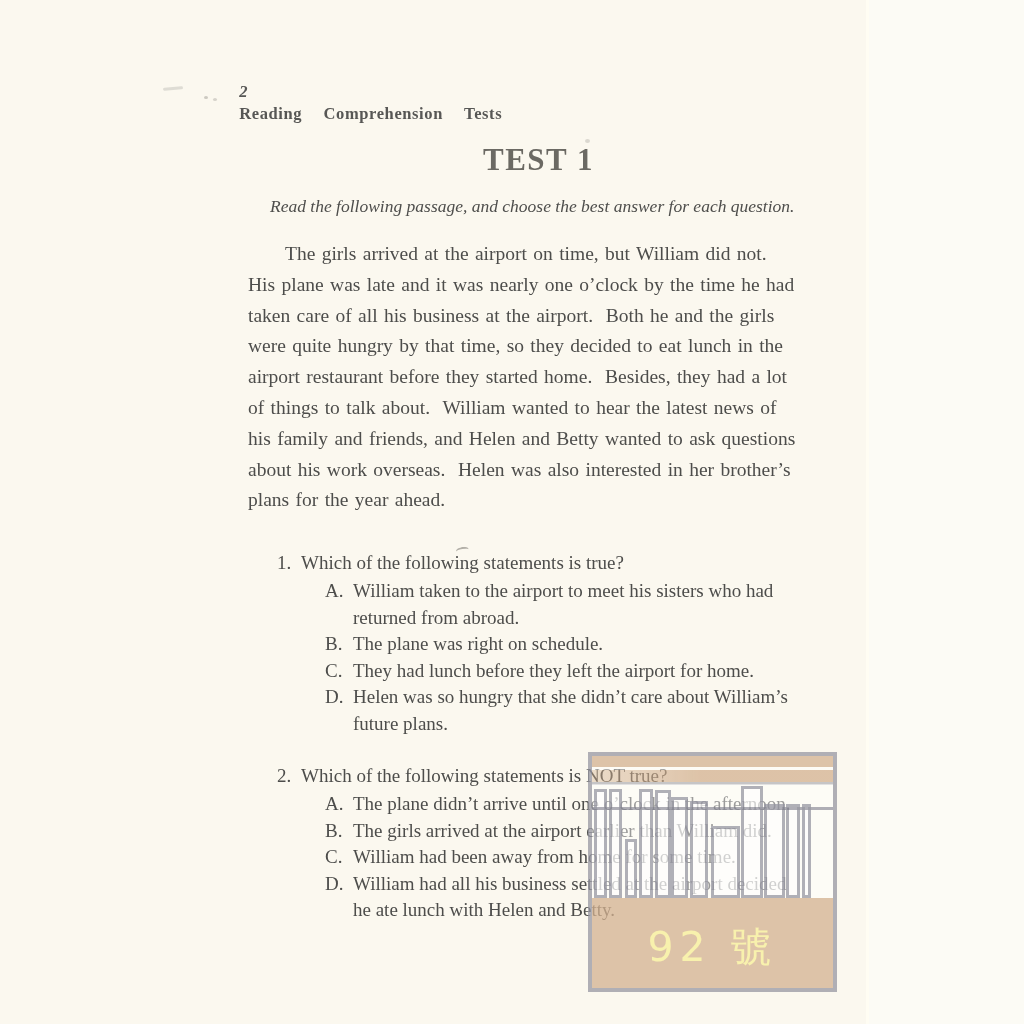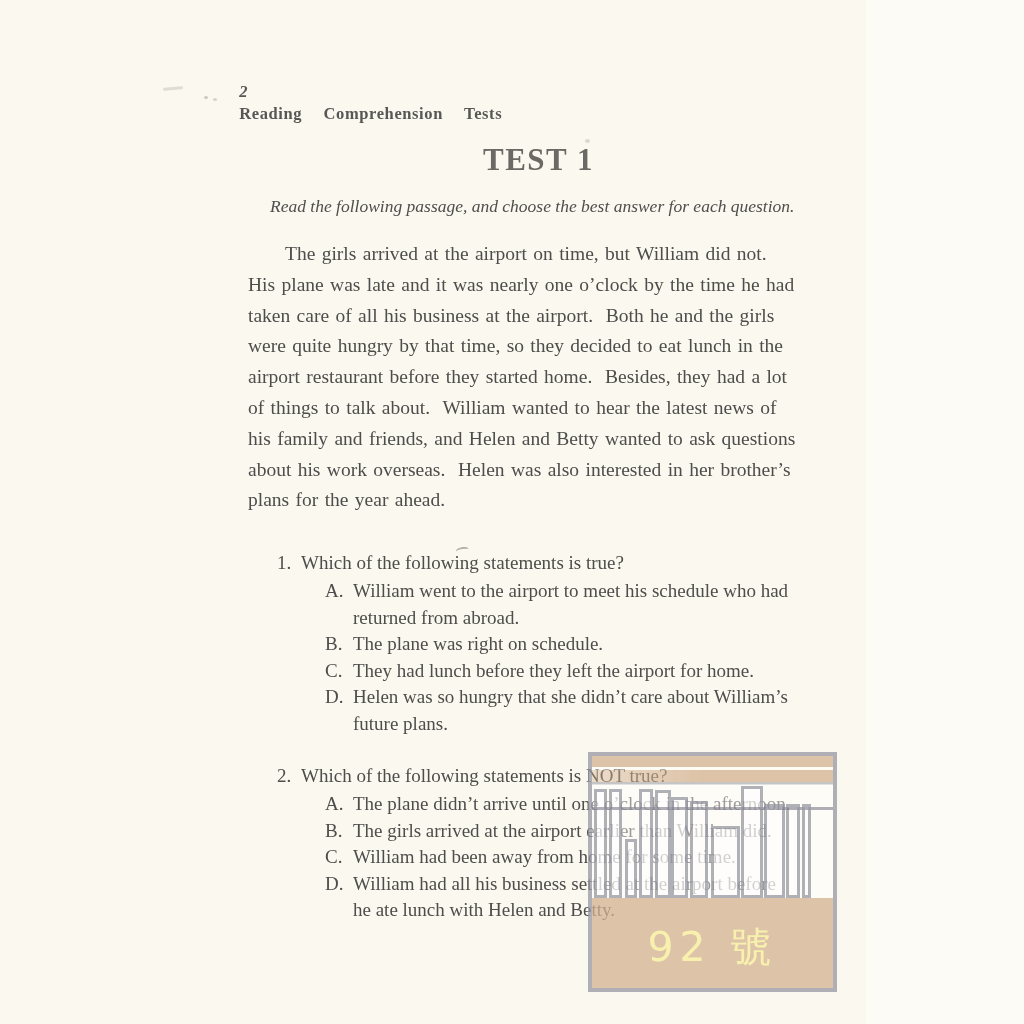--- a/index.html
+++ b/index.html
@@ -118,21 +118,21 @@
 
 <section class="question q1">
   <div class="q-row">
     <span class="q-num">1.</span>
     <span class="q-text">Which of the following statements is true?</span>
   </div>
   <div class="q-options">
       <div class="opt-row">
         <span class="opt-letter">A.</span>
         <div class="opt-lines">
-          <div class="opt-line">William went to the airport to meet his schedule who had</div>
+          <div class="opt-line">William taken to the airport to meet his sisters who had</div>
           <div class="opt-line">returned from abroad.</div>
         </div>
       </div>
       <div class="opt-row">
         <span class="opt-letter">B.</span>
         <div class="opt-lines">
           <div class="opt-line">The plane was right on schedule.</div>
         </div>
       </div>
       <div class="opt-row">
@@ -171,21 +171,21 @@
       </div>
       <div class="opt-row">
         <span class="opt-letter">C.</span>
         <div class="opt-lines">
           <div class="opt-line">William had been away from home for some time.</div>
         </div>
       </div>
       <div class="opt-row">
         <span class="opt-letter">D.</span>
         <div class="opt-lines">
-          <div class="opt-line">William had all his business settled at the airport before</div>
+          <div class="opt-line">William had all his business settled at the airport decided</div>
           <div class="opt-line">he ate lunch with Helen and Betty.</div>
         </div>
       </div>
     </div>
 </section>
 
 <div class="watermark">
   <div class="wm-stripe wm-s1"></div>
   <div class="wm-gap"></div>
   <div class="wm-stripe wm-s2"></div>

